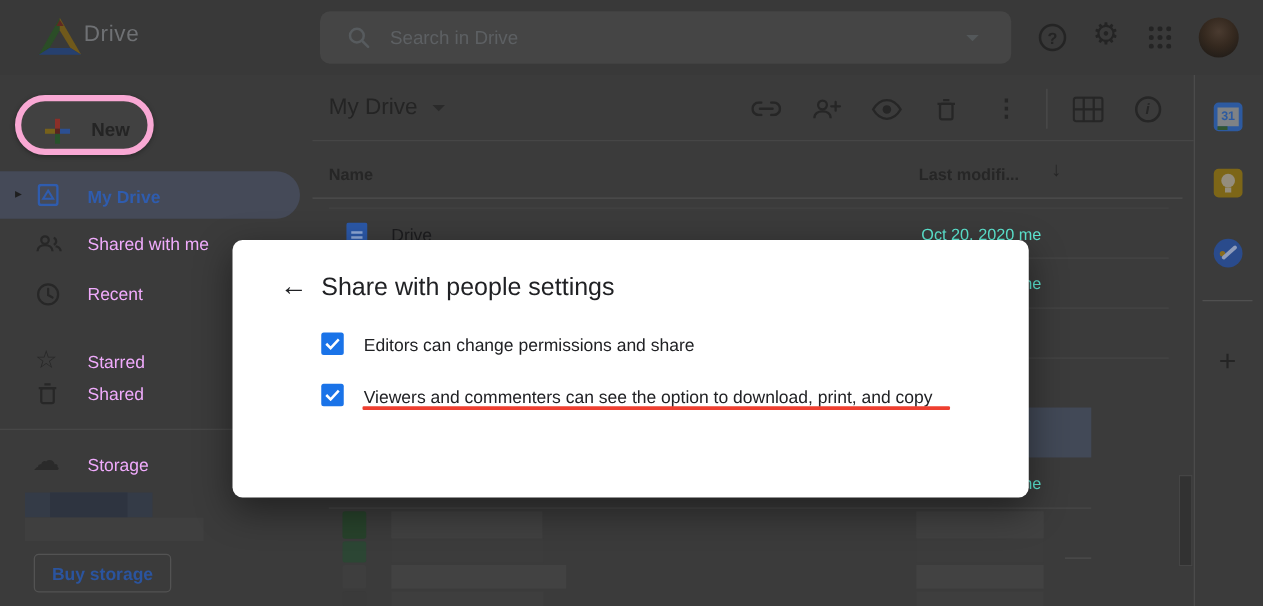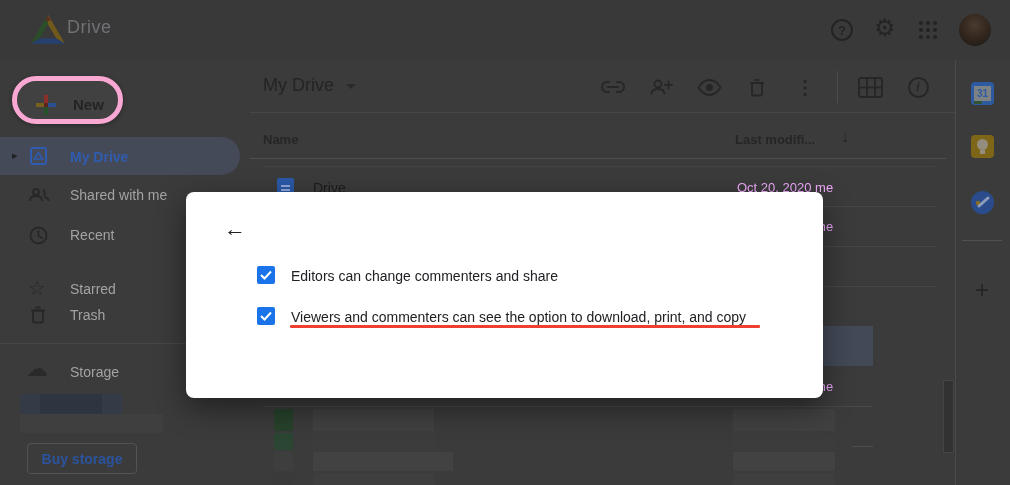--- a/index.html
+++ b/index.html
@@ -16,42 +16,42 @@
   .search-caret { position:absolute; left:517px; top:19px; width:0; height:0; border-left:5px solid transparent; border-right:5px solid transparent; border-top:5px solid #54585a; }
   .circle-icon { border-radius:50%; display:flex; align-items:center; justify-content:center; font-weight:bold; }
   .help-icon { left:831px; top:19px; width:22px; height:22px; border:2px solid #242424; color:#242424; font-size:13px; }
   .gear-icon { left:874px; top:16px; font-size:24px; color:#242424; line-height:1; }
   .avatar { left:959px; top:14px; width:32px; height:32px; border-radius:50%; background:radial-gradient(circle at 50% 35%, #4a3b30 0%, #35291f 45%, #191715 100%); }
 
   
   .new-btn { position:absolute; left:12px; top:76px; width:111px; height:48px; border-radius:24px; background:#414141; border:5px solid #f9a8d4; box-shadow:0 1px 4px rgba(0,0,0,.35); }
   .new-label { position:absolute; left:56px; top:15px; font-size:15px; font-weight:bold; color:#242424; }
   .nav-item { position:absolute; left:0; width:240px; height:40px; }
-  .nav-label { position:absolute; left:70px; top:12px; font-size:14px; color:#a3a3a3; }
+  .nav-label { position:absolute; left:70px; top:12px; font-size:14px; color:#f0abfc; }
   .nav-active { background:#454a58; border-radius:0 20px 20px 0; height:38px; }
   .nav-active .nav-label { color:#2f5cae; font-weight:bold; }
   .nav-caret { position:absolute; left:12px; top:13px; font-size:11px; color:#1f1f1f; }
   .sidebar-divider { position:absolute; left:0; top:343px; width:240px; height:1px; background:#474747; }
   .blur-block { position:absolute; }
   .buy-btn { position:absolute; left:27px; top:443px; width:110px; height:31px; border:1px solid #535353; border-radius:4px; display:flex; align-items:center; justify-content:center; }
   .buy-label { font-size:14px; font-weight:bold; color:#2b549e; }
 
   
   .content-title { position:absolute; left:263px; top:75px; font-size:18px; color:#242424; }
   .title-caret { position:absolute; left:346px; top:84px; width:0; height:0; border-left:5px solid transparent; border-right:5px solid transparent; border-top:5px solid #2a2a2a; }
   .tb-icon { position:absolute; top:73px; width:28px; height:28px; display:flex; align-items:center; justify-content:center; }
   .tb-divider { position:absolute; left:837px; top:71px; width:1px; height:32px; background:#4c4c4c; }
   .toolbar-underline { position:absolute; left:250px; top:112px; width:705px; height:1px; background:#464646; }
   .col-header { position:absolute; top:132px; font-size:13px; font-weight:bold; color:#262626; }
   .sort-arrow { position:absolute; left:841px; top:129px; font-size:16px; color:#262626; }
   .header-line1 { position:absolute; left:250px; top:158px; width:696px; height:1px; background:#4f4f4f; }
   .header-line2 { position:absolute; left:263px; top:166px; width:672px; height:1px; background:#434343; }
   .row-divider { position:absolute; left:263px; width:672px; height:1px; background:#464646; }
   .cell-name { position:absolute; left:313px; font-size:14px; color:#1c1c1e; }
-  .cell-date { position:absolute; left:737px; font-size:13px; color:#f0abfc; white-space:nowrap; }
+  .cell-date { position:absolute; left:737px; font-size:13px; color:#5eead4; white-space:nowrap; }
   .row-highlight { position:absolute; left:263px; top:326px; width:610px; height:40px; background:#424957; }
   .scroll-thumb { position:absolute; left:943px; top:380px; width:11px; height:73px; background:#323232; border:1px solid #454545; }
 
   
   .panel-divider { position:absolute; left:955px; top:60px; width:1px; height:425px; background:#4b4b4b; }
   .panel-icon { position:absolute; left:971px; width:23px; height:23px; border-radius:4px; }
   .cal-icon { background:#2d5aa0; }
   .cal-inner { position:absolute; left:3px; top:4px; width:17px; height:15px; background:#7f8285; display:flex; align-items:center; justify-content:center; }
   .cal-day { font-size:10px; font-weight:bold; color:#2d5aa0; }
   .cal-strip { position:absolute; left:3px; bottom:1px; width:8px; height:3px; background:#315531; }
@@ -79,20 +79,28 @@
 
   <div class="header">
     <svg class="abs" style="left:31px; top:14px;" width="34" height="30" viewBox="0 0 87 76">
       <polygon points="43,0 43,26 22,62 0,76" fill="#2b4d27"></polygon>
       <polygon points="43,0 87,76 65,62 43,26" fill="#70591b"></polygon>
       <polygon points="0,76 22,62 65,62 87,76" fill="#26406f"></polygon>
       <polygon points="43,4 51,17 36,17" fill="#5f2a22"></polygon>
     </svg>
     <div class="app-name">Drive</div>
 
+    <div class="searchbar">
+      <svg class="abs" style="left:22px; top:12px;" width="18" height="18" viewBox="0 0 18 18">
+        <circle cx="7.5" cy="7.5" r="5.5" fill="none" stroke="#575b5e" stroke-width="2"></circle>
+        <line x1="12" y1="12" x2="16.5" y2="16.5" stroke="#575b5e" stroke-width="2" stroke-linecap="round"></line>
+      </svg>
+      <div class="search-placeholder">Search in Drive</div>
+      <div class="search-caret"></div>
+    </div>
 
     <div class="abs circle-icon help-icon">
         <span class="glyph">?</span>
       </div>
     <div class="abs gear-icon glyph">⚙</div>
     <svg class="abs" style="left:919px; top:21px;" width="18" height="18" viewBox="0 0 18 18">
       <g fill="#242424">
         <circle cx="2" cy="2" r="2"></circle>
           <circle cx="9" cy="2" r="2"></circle>
           <circle cx="16" cy="2" r="2"></circle>
@@ -149,21 +157,21 @@
       <span class="abs glyph" style="left:28px; top:9px; font-size:20px; color:#272727;">☆</span>
       <div class="nav-label">Starred</div>
     </div>
 
     <div class="nav-item" style="top:295px;">
       <svg class="abs" style="left:30px; top:11px;" width="16" height="18" viewBox="0 0 16 18">
         <rect x="3" y="4.5" width="10" height="12" rx="1.5" fill="none" stroke="#272727" stroke-width="1.8"></rect>
         <line x1="1" y1="4.5" x2="15" y2="4.5" stroke="#272727" stroke-width="1.8"></line>
         <line x1="5.5" y1="1.5" x2="10.5" y2="1.5" stroke="#272727" stroke-width="1.8"></line>
       </svg>
-      <div class="nav-label">Trash</div>
+      <div class="nav-label">Shared</div>
     </div>
 
     <div class="sidebar-divider"></div>
 
     <div class="nav-item" style="top:352px;">
       <span class="abs glyph" style="left:26px; top:6px; font-size:22px; color:#2a2a2a;">☁</span>
       <div class="nav-label">Storage</div>
     </div>
 
     <div class="blur-block" style="left:20px; top:394px; width:102px; height:20px; background:#343b47;"></div>
@@ -293,28 +301,29 @@
         <line x1="8" y1="15" x2="17" y2="7" stroke="#8f9cba" stroke-width="3" stroke-linecap="round"></line>
       </svg>
     </div>
 
     <div class="panel-mini-divider"></div>
     <div class="panel-plus glyph">+</div>
   </div>
 
   <div class="overlay-shadow">
     <div class="back-arrow glyph">←</div>
+    <div class="modal-title">Share with people settings</div>
 
     <div>
       <div class="opt-checkbox" style="top:74px;">
         <svg width="12" height="10" viewBox="0 0 12 10">
             <polyline points="1,5 4.5,8.5 11,1.5" fill="none" stroke="#ffffff" stroke-width="2"></polyline>
           </svg>
       </div>
-      <div class="opt-label" style="top:76px;">Editors can change commenters and share</div>
+      <div class="opt-label" style="top:76px;">Editors can change permissions and share</div>
     </div>
 
     <div>
       <div class="opt-checkbox" style="top:115px;">
         <svg width="12" height="10" viewBox="0 0 12 10">
             <polyline points="1,5 4.5,8.5 11,1.5" fill="none" stroke="#ffffff" stroke-width="2"></polyline>
           </svg>
       </div>
       <div class="opt-label" style="top:117px;">Viewers and commenters can see the option to download, print, and copy</div>
       <div class="red-underline"></div>

